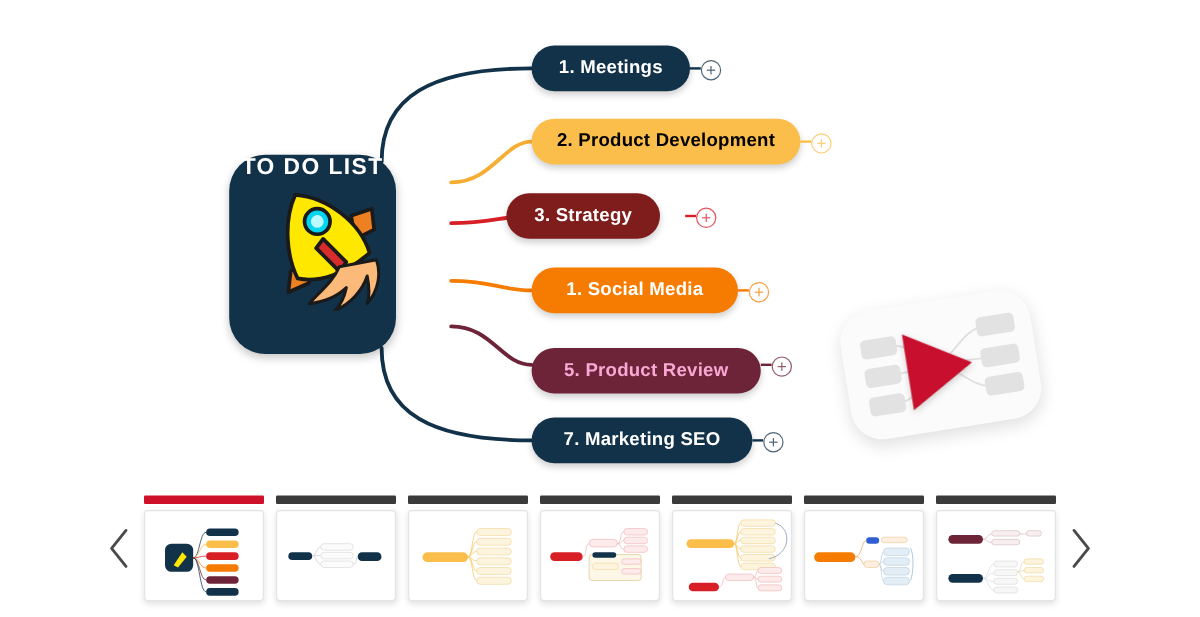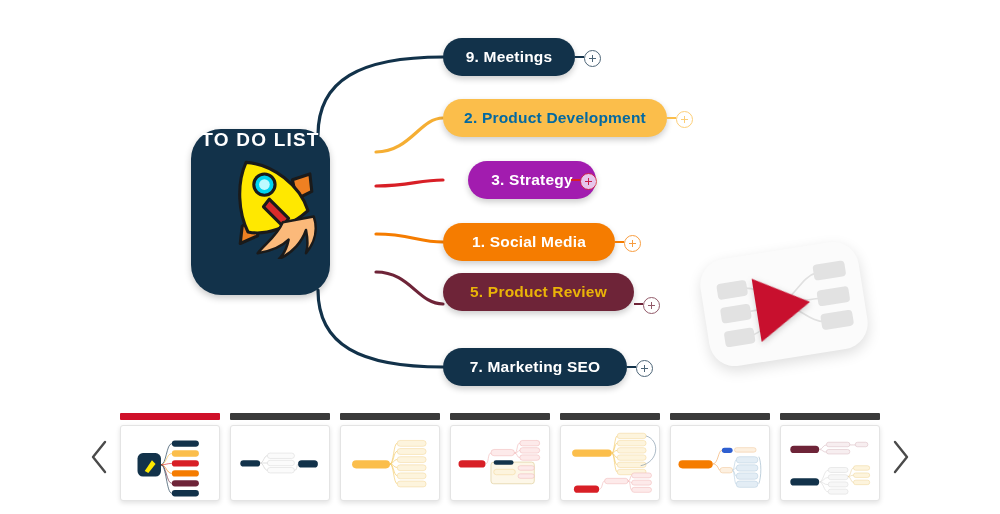--- a/index.html
+++ b/index.html
@@ -133,48 +133,48 @@
         <g stroke="#1a1a1a" stroke-width="2.6" stroke-linejoin="round">
           <path d="M66 82 C60 96 48 104 40 114 C54 112 64 108 72 100 C70 110 66 116 62 120
                    C76 114 86 102 90 90 C92 100 92 108 90 114 C100 102 102 88 98 76 Z" fill="#fbb97a"></path>
         </g>
       </svg>
       <div id="center-label">TO DO LIST</div>
     </div>
 
     <div id="pills">
         <div class="pill" style="left: 443px; top: 38px; width: 132px; background: rgb(18, 50, 74); color: rgb(255, 255, 255);">
-          <span>9. Meetings</span>
+          <span>1. Meetings</span>
         </div>
         <div class="badge-stem" style="left: 575px; top: 56px; width: 9px; background: rgb(18, 50, 74);"></div>
         <div class="badge" style="left: 584px; top: 49.5px; border-color: rgb(18, 50, 74); color: rgb(18, 50, 74); opacity: 0.75;">
           <span class="g"></span>
         </div>
-        <div class="pill dark-text" style="left: 443px; top: 99px; width: 224px; background: rgb(251, 190, 75); color: #0369a1; justify-content: center;">
+        <div class="pill dark-text" style="left: 443px; top: 99px; width: 224px; background: rgb(251, 190, 75); color: #000000; justify-content: center;">
           <span>2. Product Development</span>
         </div>
         <div class="badge-stem" style="left: 667px; top: 117px; width: 9px; background: rgb(251, 190, 75);"></div>
         <div class="badge" style="left: 676px; top: 110.5px; border-color: rgb(251, 190, 75); color: rgb(251, 190, 75); opacity: 0.75;">
           <span class="g"></span>
         </div>
-        <div class="pill" style="left: 468px; top: 161px; width: 128px; background: #a21caf; color: rgb(255, 255, 255);">
+        <div class="pill" style="left: 422px; top: 161px; width: 128px; background: #7f1d1d; color: rgb(255, 255, 255);">
           <span>3. Strategy</span>
         </div>
         <div class="badge-stem" style="left: 571px; top: 179px; width: 9px; background: rgb(216, 31, 38);"></div>
         <div class="badge" style="left: 580px; top: 172.5px; border-color: rgb(216, 31, 38); color: rgb(216, 31, 38); opacity: 0.75;">
           <span class="g"></span>
         </div>
         <div class="pill" style="left: 443px; top: 223px; width: 172px; background: rgb(245, 124, 0); color: rgb(255, 255, 255);">
           <span>1. Social Media</span>
         </div>
         <div class="badge-stem" style="left: 615px; top: 241px; width: 9px; background: rgb(245, 124, 0);"></div>
         <div class="badge" style="left: 624px; top: 234.5px; border-color: rgb(245, 124, 0); color: rgb(245, 124, 0); opacity: 0.75;">
           <span class="g"></span>
         </div>
-        <div class="pill" style="left: 443px; top: 273px; width: 191px; background: rgb(110, 36, 56); color: #eab308;">
+        <div class="pill" style="left: 443px; top: 290px; width: 191px; background: rgb(110, 36, 56); color: #f9a8d4;">
           <span>5. Product Review</span>
         </div>
         <div class="badge-stem" style="left: 634px; top: 303px; width: 9px; background: rgb(110, 36, 56);"></div>
         <div class="badge" style="left: 643px; top: 296.5px; border-color: rgb(110, 36, 56); color: rgb(110, 36, 56); opacity: 0.75;">
           <span class="g"></span>
         </div>
         <div class="pill" style="left: 443px; top: 348px; width: 184px; background: rgb(18, 50, 74); color: rgb(255, 255, 255);">
           <span>7. Marketing SEO</span>
         </div>
         <div class="badge-stem" style="left: 627px; top: 366px; width: 9px; background: rgb(18, 50, 74);"></div>

